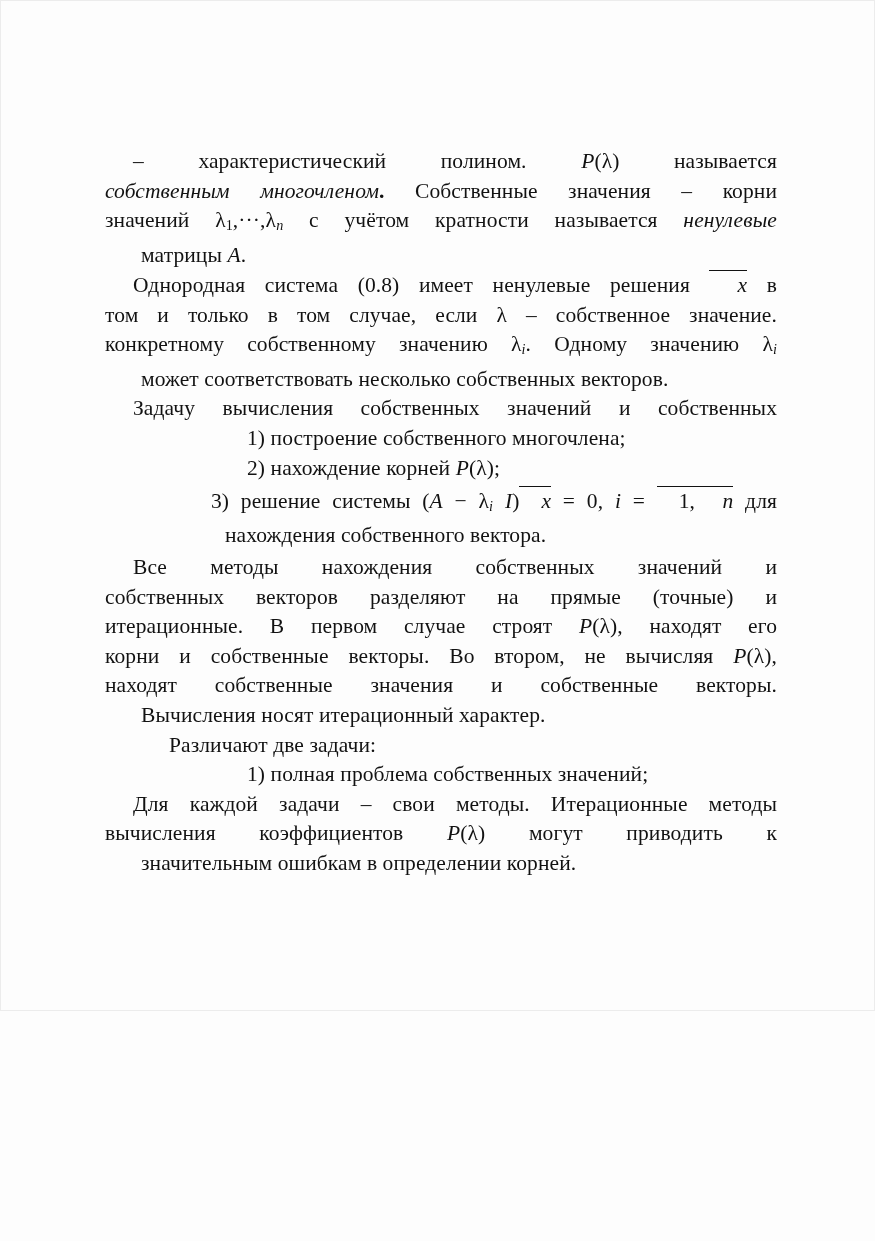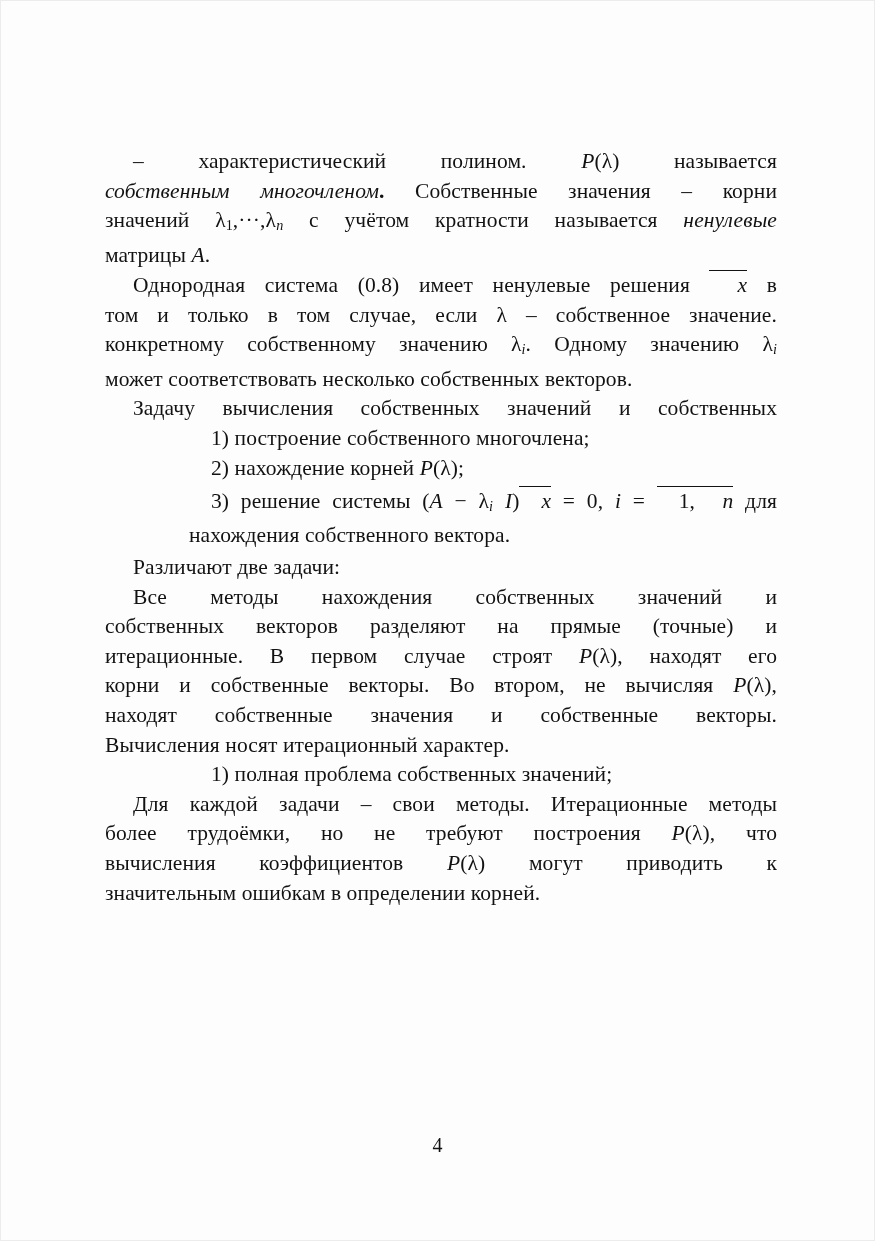--- a/index.html
+++ b/index.html
@@ -3,39 +3,39 @@
 <meta charset="utf-8">
 <style>
   html, body { margin: 0; padding: 0; }
   body {
     width: 875px; height: 1241px;
     font-family: "Liberation Serif", "DejaVu Serif", serif;
     background: #fdfdfd;
   }
   .page {
     position: relative;
-    width: 875px; height: 1241px;
+    width: 875px; height: 1011px;
     overflow: hidden;
     box-shadow: inset 0 0 0 1px #ececec;
   }
   .content {
     position: absolute;
     left: 105px; top: 147px;
     width: 672px;
     font-size: 21.5px;
     line-height: 29.6px;
     letter-spacing: 0.1px;
   }
   .block { margin: 0; }
   .line {
     text-align: justify;
     text-align-last: justify;
     white-space: normal;
   }
-  .line.endp { text-align-last: left; }
+  .line.endp { text-align-last: left; margin-left: 36px; }
   .para .line.first { text-indent: 28px; }
   .item { padding-left: 106px; }
   .item-wrap { padding-left: 84px; margin-top: 3px; margin-bottom: 2px; }
   .item-wrap .line.first { text-indent: 22px; }
   .it { font-style: italic; }
   .bd { font-weight: bold; }
   .sub { font-size: 0.66em; vertical-align: -0.22em; }
   .ov {
     display: inline-block;
     border-top: 1.3px solid currentColor;
@@ -74,34 +74,33 @@
         <div class="line first endp"><span>1) построение собственного многочлена;</span></div>
       </div>
       <div class="block item">
         <div class="line first endp"><span>2) нахождение корней </span><span class="it">P</span><span>(λ);</span></div>
       </div>
       <div class="block item-wrap">
         <div class="line first"><span>3) решение системы (</span><span class="it">A</span><span> − λ</span><span class="it sub">i</span><span> </span><span class="it">I</span><span>)</span><span class="it ov">x</span><span> = 0, </span><span class="it">i</span><span> = </span><span class="ov">1,&nbsp;</span><span class="it ov">n</span><span> для</span></div>
         <div class="line endp"><span>нахождения собственного вектора.</span></div>
       </div>
       <div class="block para">
-        <div class="line first endp"><span>Различают две задачи:</span></div>
-      </div>
-      <div class="block para">
         <div class="line first"><span>Все методы нахождения собственных значений и</span></div>
         <div class="line"><span>собственных векторов разделяют на прямые (точные) и</span></div>
         <div class="line"><span>итерационные. В первом случае строят </span><span class="it">P</span><span>(λ), находят его</span></div>
         <div class="line"><span>корни и собственные векторы. Во втором, не вычисляя </span><span class="it">P</span><span>(λ),</span></div>
         <div class="line"><span>находят собственные значения и собственные векторы.</span></div>
         <div class="line endp"><span>Вычисления носят итерационный характер.</span></div>
       </div>
+      <div class="block para">
+        <div class="line first endp"><span>Различают две задачи:</span></div>
+      </div>
       <div class="block item">
         <div class="line first endp"><span>1) полная проблема собственных значений;</span></div>
       </div>
       <div class="block para">
         <div class="line first"><span>Для каждой задачи – свои методы. Итерационные методы</span></div>
-        <div class="line"><span>более трудоёмки, но не требуют построения </span><span class="it">P</span><span>(λ), что</span></div>
         <div class="line"><span>вычисления коэффициентов </span><span class="it">P</span><span>(λ) могут приводить к</span></div>
         <div class="line endp"><span>значительным ошибкам в определении корней.</span></div>
       </div>
     </div>
   <div class="pagenum">4</div>
 </div>
 
 </body></html>

